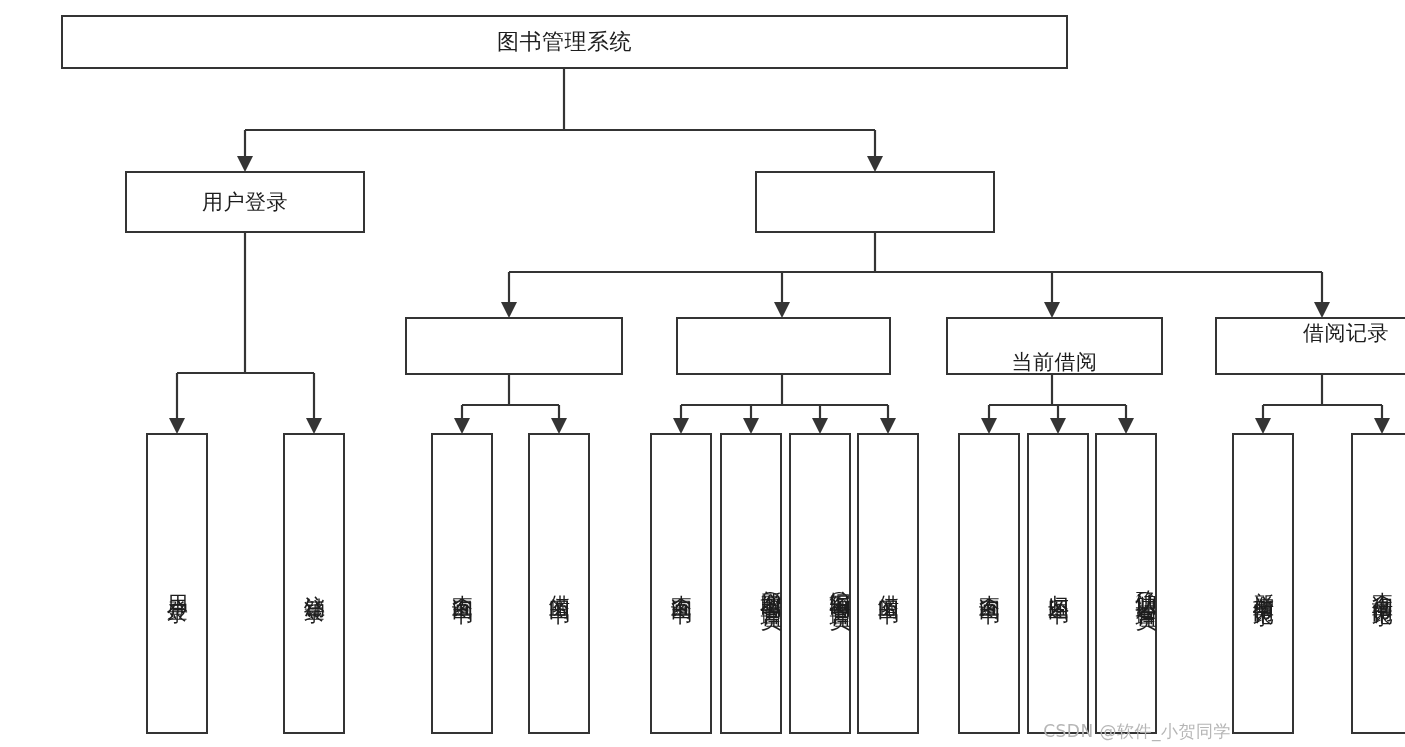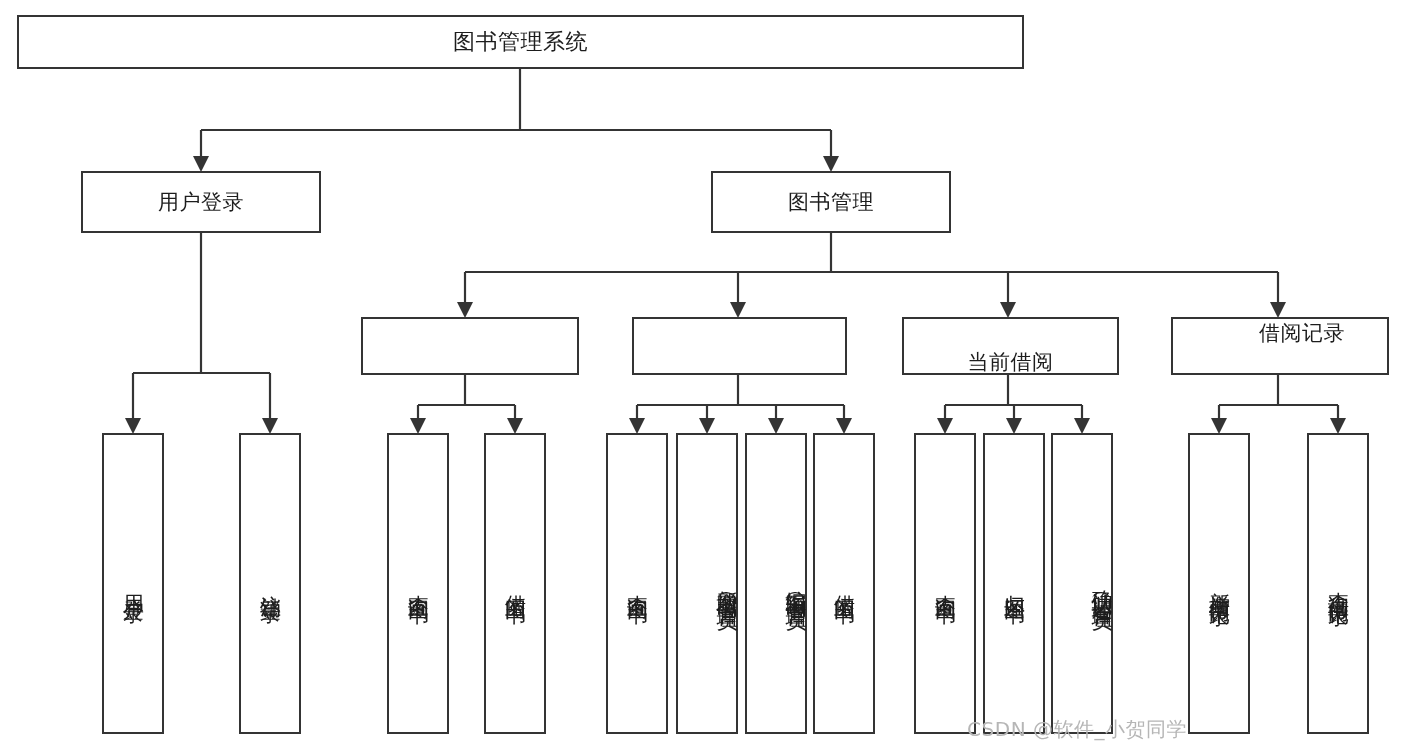--- a/index.html
+++ b/index.html
@@ -12,20 +12,21 @@
     width: 1405px;
     height: 747px;
     font-family: "DejaVu Sans", "Liberation Sans", sans-serif;
     overflow: hidden;
   }
   #diagram-root {
     position: relative;
     width: 1195px;
     height: 747px;
     background: #ffffff;
+    margin-left: 44px;
   }
   #diagram-svg {
     position: absolute;
     left: 0;
     top: 0;
     width: 1405px;
     height: 747px;
     display: block;
   }
   .node-box {
@@ -74,21 +75,21 @@
     align-items: flex-start;
     padding-top: 6px;
   }
   .label-v.mid-align {
     align-items: center;
   }
   #watermark {
     position: absolute;
     right: 8px;
     bottom: 4px;
-    font-size: 20px;
+    font-size: 17px;
     color: #b6b6b6;
     font-family: "DejaVu Sans", "Liberation Sans", sans-serif;
     letter-spacing: 0.5px;
     white-space: nowrap;
   }
 </style>
 </head>
 <body>
 
 <div id="diagram-root">
@@ -179,21 +180,20 @@
     <path class="connector" d="M 1219 405 L 1338 405"></path>
     <path class="connector" d="M 1219 405 L 1219 420"></path>
     <path class="connector" d="M 1338 405 L 1338 420"></path>
     <polygon class="arrow-head" points="1211,418 1227,418 1219,434"></polygon>
     <polygon class="arrow-head" points="1330,418 1346,418 1338,434"></polygon>
   </svg>
 
   <div class="node-label label-root" style="left:18px; top:16px; width:1005px; height:52px;">图书管理系统</div>
 
   <div class="node-label label-h" style="left:82px; top:172px; width:238px; height:60px;">用户登录</div>
-  <div class="node-label label-h" style="left:712px; top:172px; width:238px; height:60px;">图书管理</div>
 
   <div class="node-label label-h" style="left:903px; top:334px; width:215px; height:56px;">当前借阅</div>
   <div class="node-label label-h" style="left:1172px; top:305px; width:216px; height:56px;padding-left:44px;">借阅记录</div>
 
   <div class="node-label label-v mid-align" style="left:103px; top:434px; width:60px; height:299px;">用户登录</div>
   <div class="node-label label-v mid-align" style="left:240px; top:434px; width:60px; height:299px;">注销登录</div>
 
   <div class="node-label label-v mid-align" style="left:388px; top:434px; width:60px; height:299px;">查询图书</div>
   <div class="node-label label-v mid-align" style="left:485px; top:434px; width:60px; height:299px;">借阅图书</div>
 

